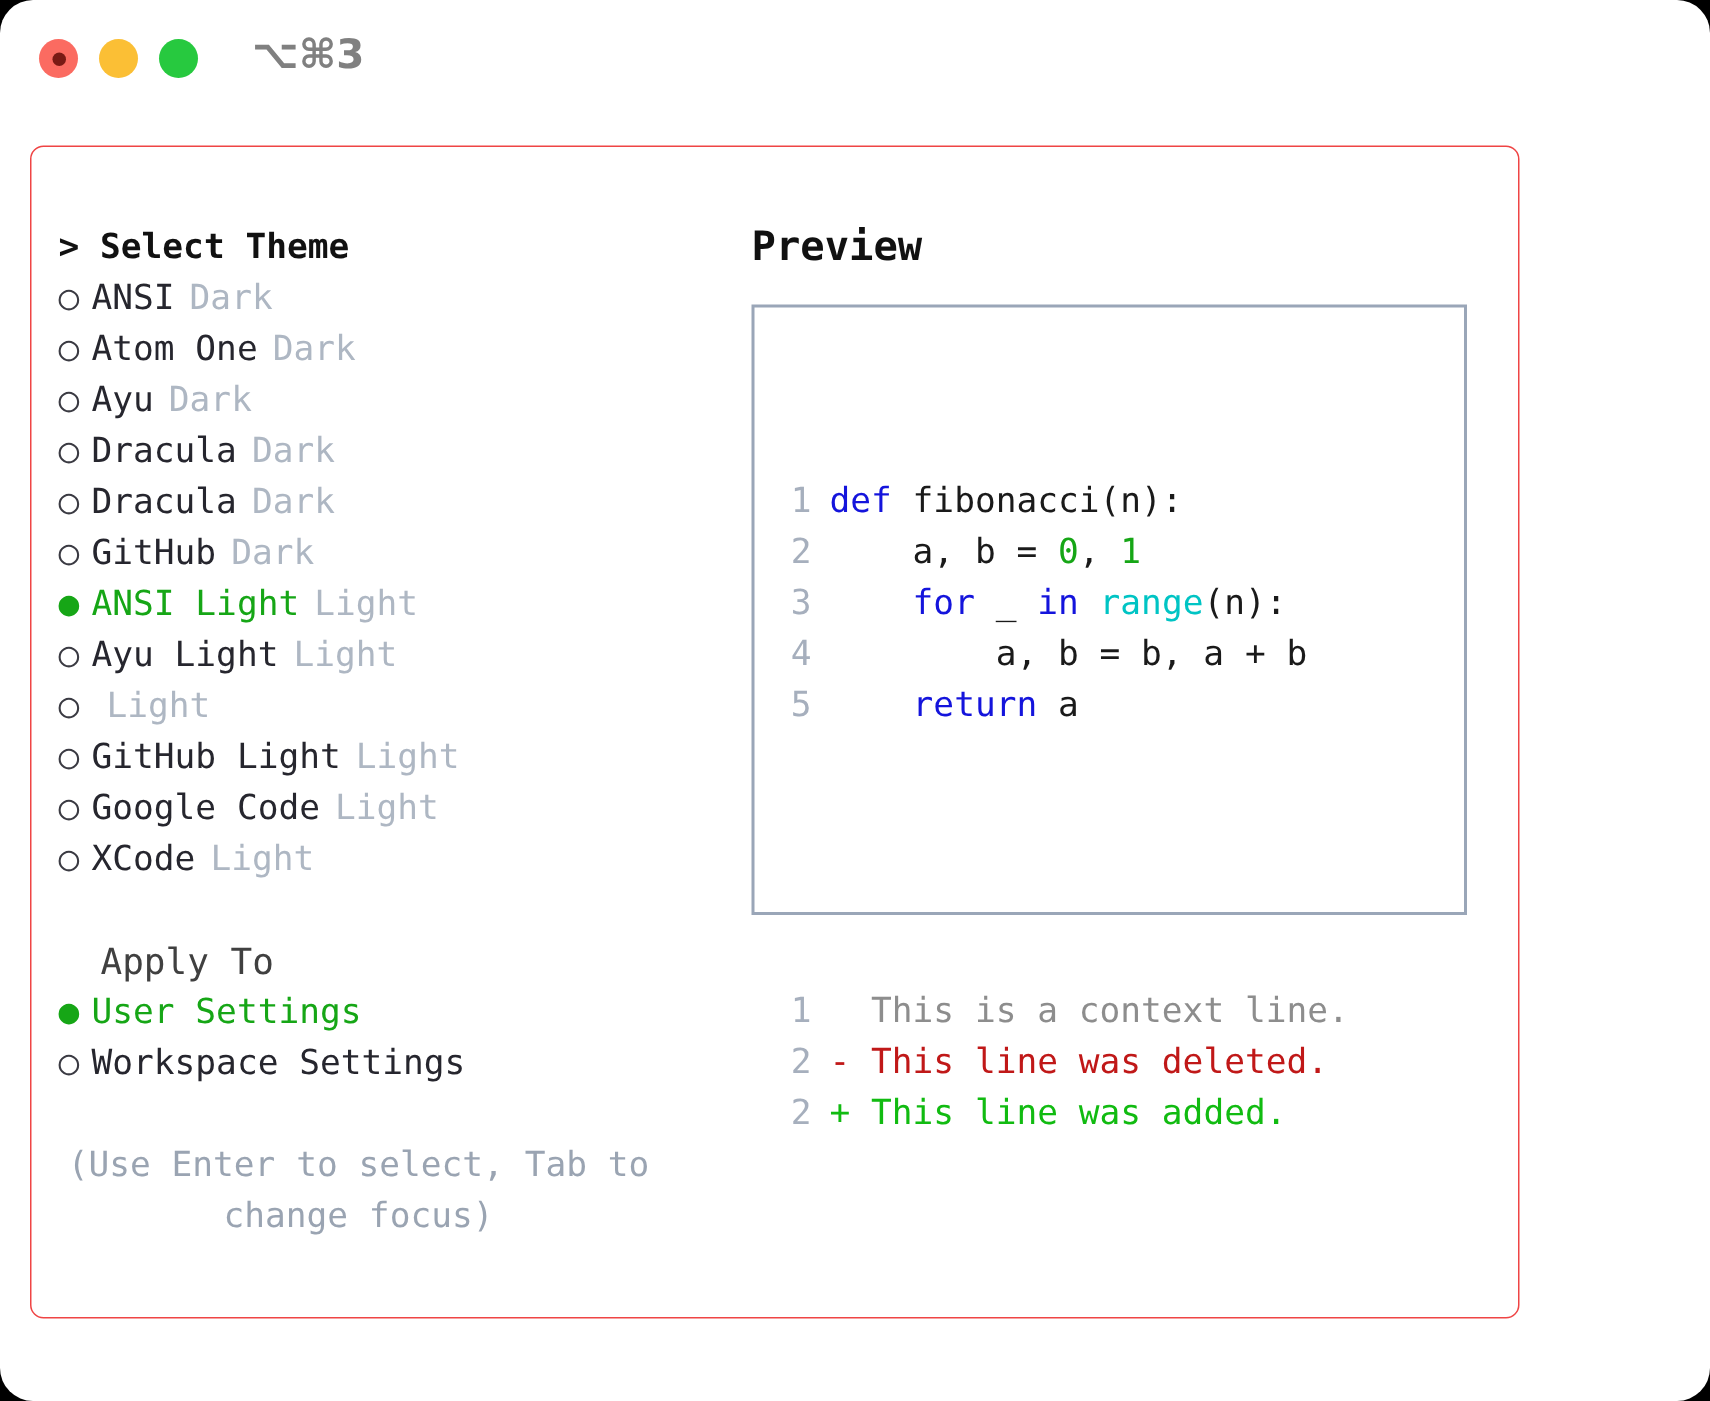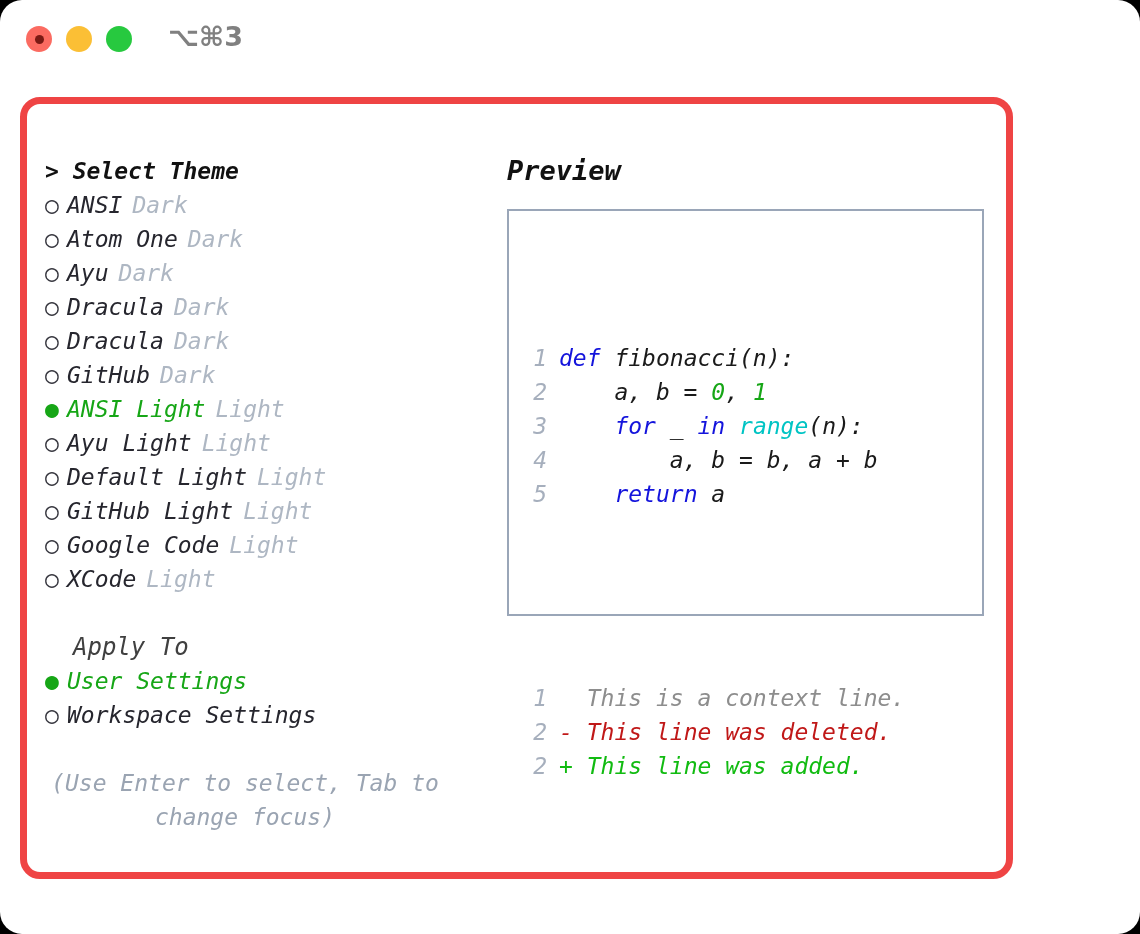--- a/index.html
+++ b/index.html
@@ -71,25 +71,24 @@
     font-family: "DejaVu Sans", "Liberation Sans", sans-serif;
   }
 
   
   .panel {
     position: absolute;
     left: 20px;
     top: 97px;
     width: 993px;
     height: 782px;
-    border: 7px solid #ef4444;
-    border-radius: 20px;
+    border: 1px solid #ef4444;
+    border-radius: 9px;
     background: #ffffff;
     box-sizing: border-box;
-    font-style: italic;
   }
 
   .columns {
     position: absolute;
     left: 0; top: 0;
     width: 100%;
     height: 100%;
   }
 
   
@@ -167,21 +166,21 @@
     width: 477px;
     height: 407px;
     border: 2px solid #9aa6b8;
     box-sizing: border-box;
     background: #ffffff;
     position: relative;
   }
   .code-area {
     position: absolute;
     left: 16px;
-    top: 62px;
+    top: 44px;
     font-size: 23px;
     line-height: 34px;
     white-space: pre;
   }
   .code-line { white-space: pre; }
   .ln {
     display: inline-block;
     width: 22px;
     text-align: right;
     color: #a6afbd;
@@ -219,21 +218,21 @@
 
         <div id="theme-list">
             <div class="opt-row"><span class="bullet">○</span><span class="opt-label">ANSI</span><span class="opt-cat">Dark</span></div>
             <div class="opt-row"><span class="bullet">○</span><span class="opt-label">Atom One</span><span class="opt-cat">Dark</span></div>
             <div class="opt-row"><span class="bullet">○</span><span class="opt-label">Ayu</span><span class="opt-cat">Dark</span></div>
             <div class="opt-row"><span class="bullet">○</span><span class="opt-label">Dracula</span><span class="opt-cat">Dark</span></div>
             <div class="opt-row"><span class="bullet">○</span><span class="opt-label">Dracula</span><span class="opt-cat">Dark</span></div>
             <div class="opt-row"><span class="bullet">○</span><span class="opt-label">GitHub</span><span class="opt-cat">Dark</span></div>
             <div class="opt-row"><span class="bullet sel">●</span><span class="opt-label sel">ANSI Light</span><span class="opt-cat">Light</span></div>
             <div class="opt-row"><span class="bullet">○</span><span class="opt-label">Ayu Light</span><span class="opt-cat">Light</span></div>
-            <div class="opt-row"><span class="bullet">○</span><span class="opt-label">Default Light</span><span class="opt-cat">Light</span></div>
+            <div class="opt-row"><span class="bullet">○</span><span class="opt-cat">Light</span></div>
             <div class="opt-row"><span class="bullet">○</span><span class="opt-label">GitHub Light</span><span class="opt-cat">Light</span></div>
             <div class="opt-row"><span class="bullet">○</span><span class="opt-label">Google Code</span><span class="opt-cat">Light</span></div>
             <div class="opt-row"><span class="bullet">○</span><span class="opt-label">XCode</span><span class="opt-cat">Light</span></div>
           </div>
 
         <div class="spacer-row"></div>
 
         <div class="group-header">Apply To</div>
 
         <div id="apply-list">

